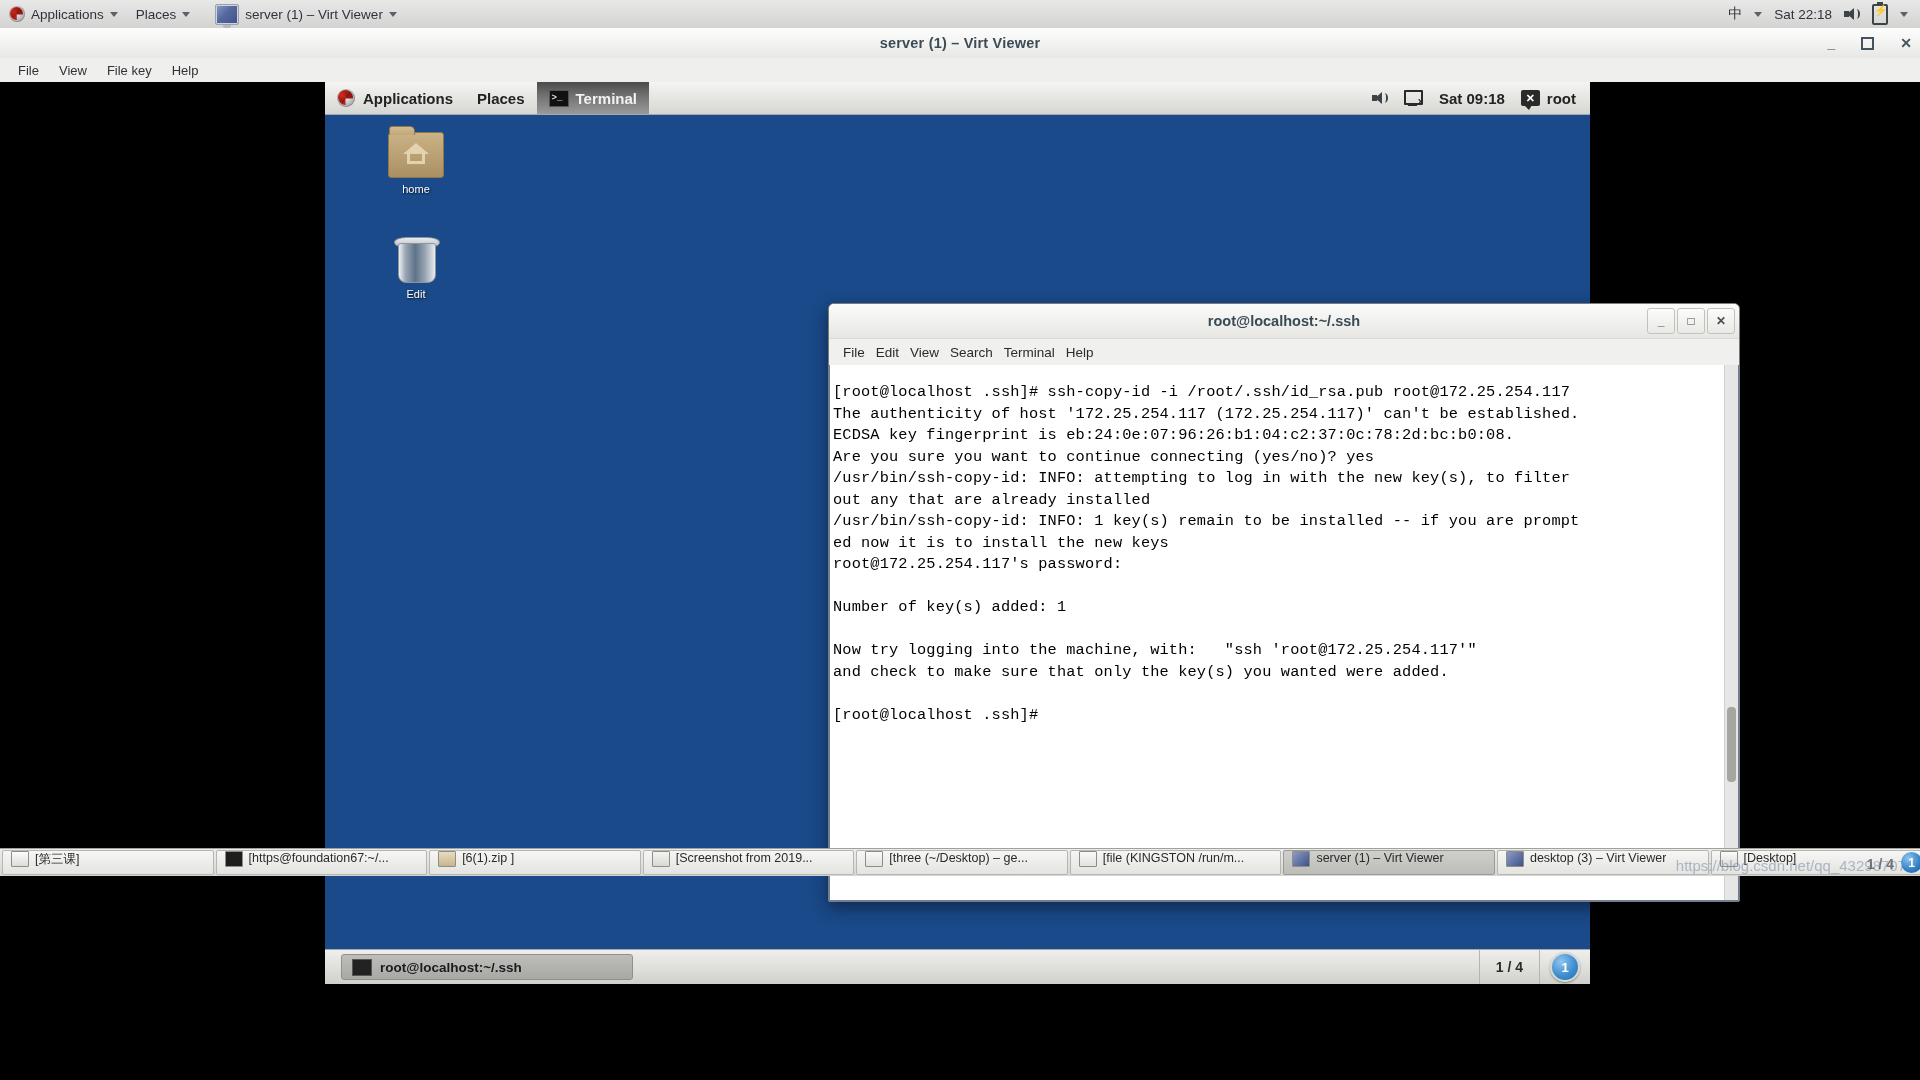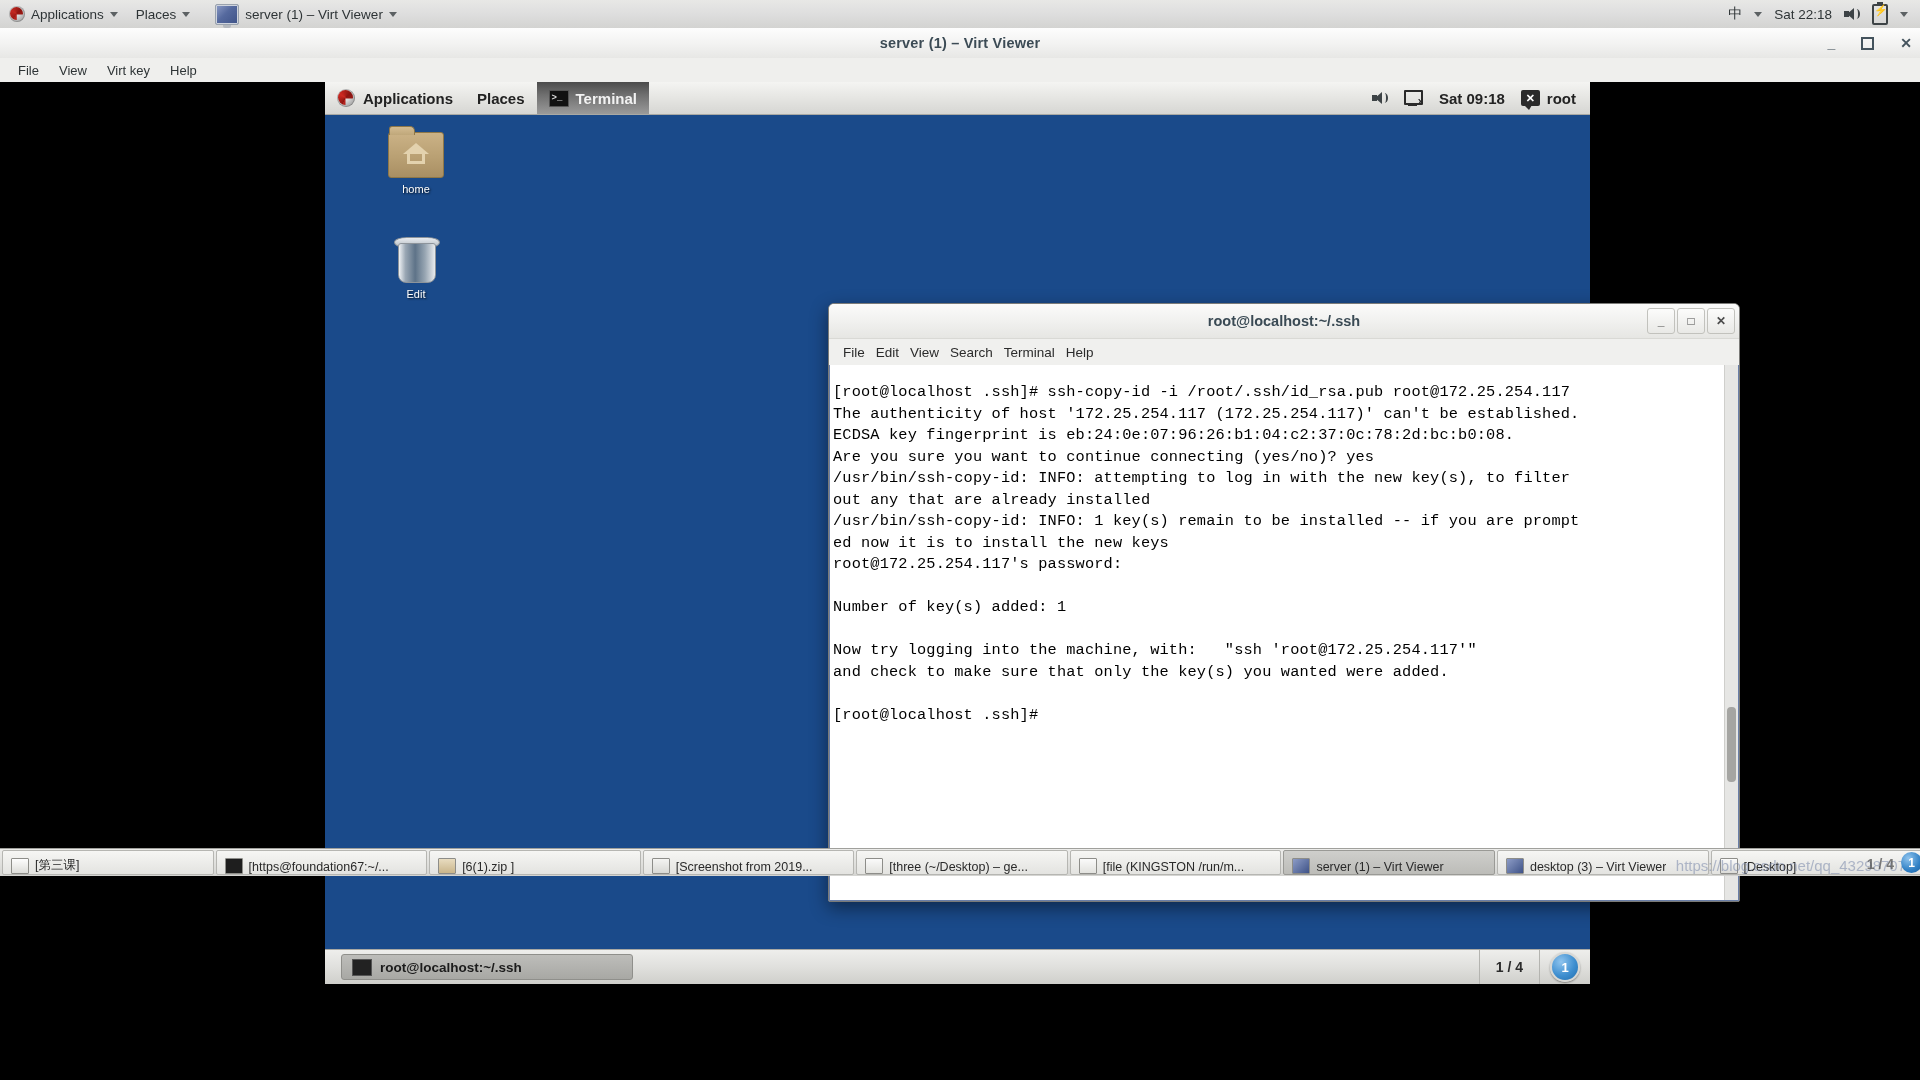--- a/index.html
+++ b/index.html
@@ -224,21 +224,21 @@
 
   
   .host-taskbar {
     position:absolute; left:0; bottom:0; width:1920px; height:27px;
     background:linear-gradient(to bottom,#ececea 0%,#e1e1de 50%,#d4d4d1 100%);
     border-top:1px solid #a0a09c;
     display:flex; align-items:center; gap:2px; padding:0 2px;
     font-size:12.5px; color:#2a2a2a;
   }
   .htask {
-    display:flex;align-items:flex-end;gap:6px;height:23px;padding:0 8px;
+    display:flex;align-items:flex-start;gap:6px;height:23px;padding:0 8px;
     flex:1 1 0; min-width:0;
     background:linear-gradient(to bottom,#f6f6f4,#e3e3e0);
     border:1px solid #b6b6b2; border-radius:2px;
     white-space:nowrap; overflow:hidden; text-overflow:ellipsis;
   }
   .htask.active { background:linear-gradient(to bottom,#cfcfcc,#bcbcb8); border-color:#9a9a96; }
   .htask .lbl { overflow:hidden; text-overflow:ellipsis; }
   .hico { width:16px;height:14px;flex:none;border:1px solid #8d8d89;border-radius:1px; }
   .hico.term { background:#1e1e1e; }
   .hico.doc  { background:linear-gradient(to bottom,#fdfdfd,#dcdcd8); }
@@ -298,21 +298,21 @@
     <div class="vv-wbtns">
       <span class="wbtn">_</span>
       <span class="wbtn sq"></span>
       <span class="wbtn">✕</span>
     </div>
   </div>
 
   <div class="vv-menubar">
     <span>File</span>
     <span>View</span>
-    <span>Virt key</span>
+    <span>File key</span>
     <span>Help</span>
   </div>
 
   <div class="guest-wrap">
     <div class="guest">
 
       <div class="g-panel">
         <div class="gi">
           <span class="g-fed"></span>
           <span>Applications</span>

